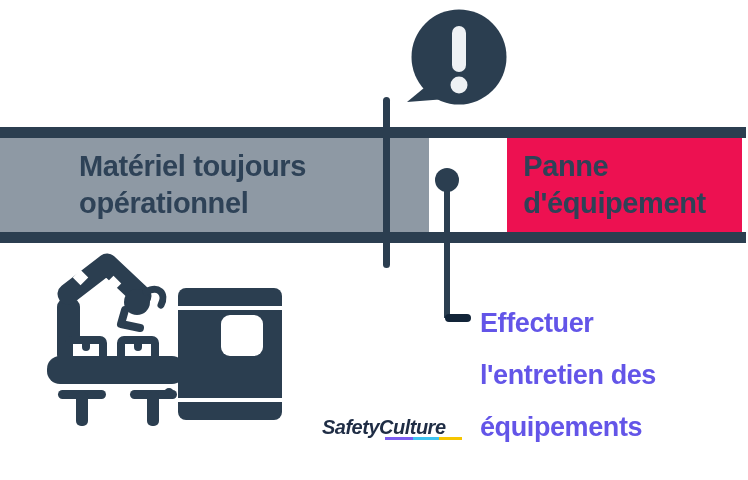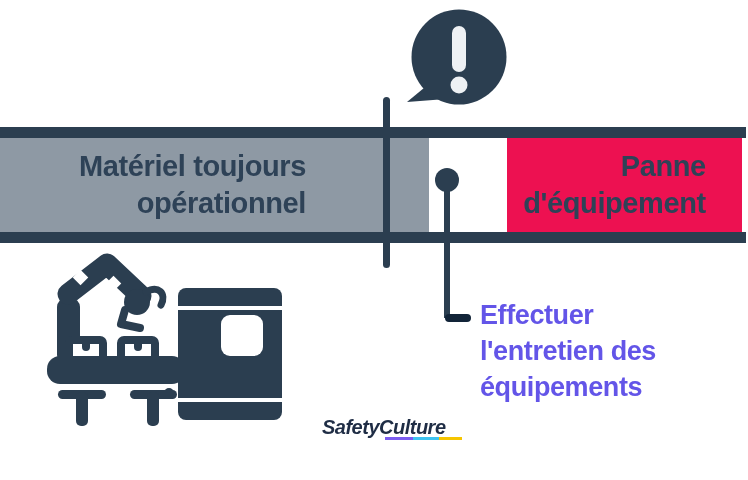--- a/index.html
+++ b/index.html
@@ -15,35 +15,35 @@
   .abs{position:absolute;}
   
   .band-border{left:0; width:746px; height:11px; background:var(--navy);}
   .band-top{top:127px;}
   .band-bottom{top:232px;}
   .seg{top:138px; height:94px;}
   .seg-gray{left:0; width:429px; background:var(--gray);}
   .seg-pink{left:507px; width:235px; background:var(--pink);}
   .band-label{
     top:138px; height:94px; display:flex; align-items:center; justify-content:center;
-    text-align:right; font-weight:bold; font-size:29px; line-height:37px;
+    text-align:left; font-weight:bold; font-size:29px; line-height:37px;
     color:var(--band-text); white-space:pre-line; letter-spacing:-0.4px;
   }
   .label-left{left:0; width:385px;}
   .label-right{left:507px; width:215px;}
   
   .divider{left:383px; top:97px; width:7px; height:171px; border-radius:4px; background:var(--navy);}
   
   .marker-dot{left:435px; top:168px; width:24px; height:24px; border-radius:50%; background:var(--navy);}
   .marker-stem{left:444px; top:186px; width:6px; height:132px; background:var(--navy);}
   .marker-elbow{left:445px; top:314px; width:26px; height:8px; border-radius:4px; background:var(--elbow);}
   
   .annotation{
     left:480px; top:297px; width:240px; color:var(--purple); font-weight:bold;
-    font-size:27px; line-height:36px; white-space:pre-line; letter-spacing:-0.4px;
+    font-size:27px; line-height:52px; white-space:pre-line; letter-spacing:-0.4px;
   }
   
   .bubble{left:400px; top:5px;}
   
   .machine{left:45px; top:252px; color:var(--navy);}
   
   .logo{left:322px; top:416px; width:160px; height:30px;}
   .logo-text{
     color:var(--logo-navy); font-weight:bold; font-style:italic; font-size:20px;
     letter-spacing:-0.5px; white-space:nowrap;

